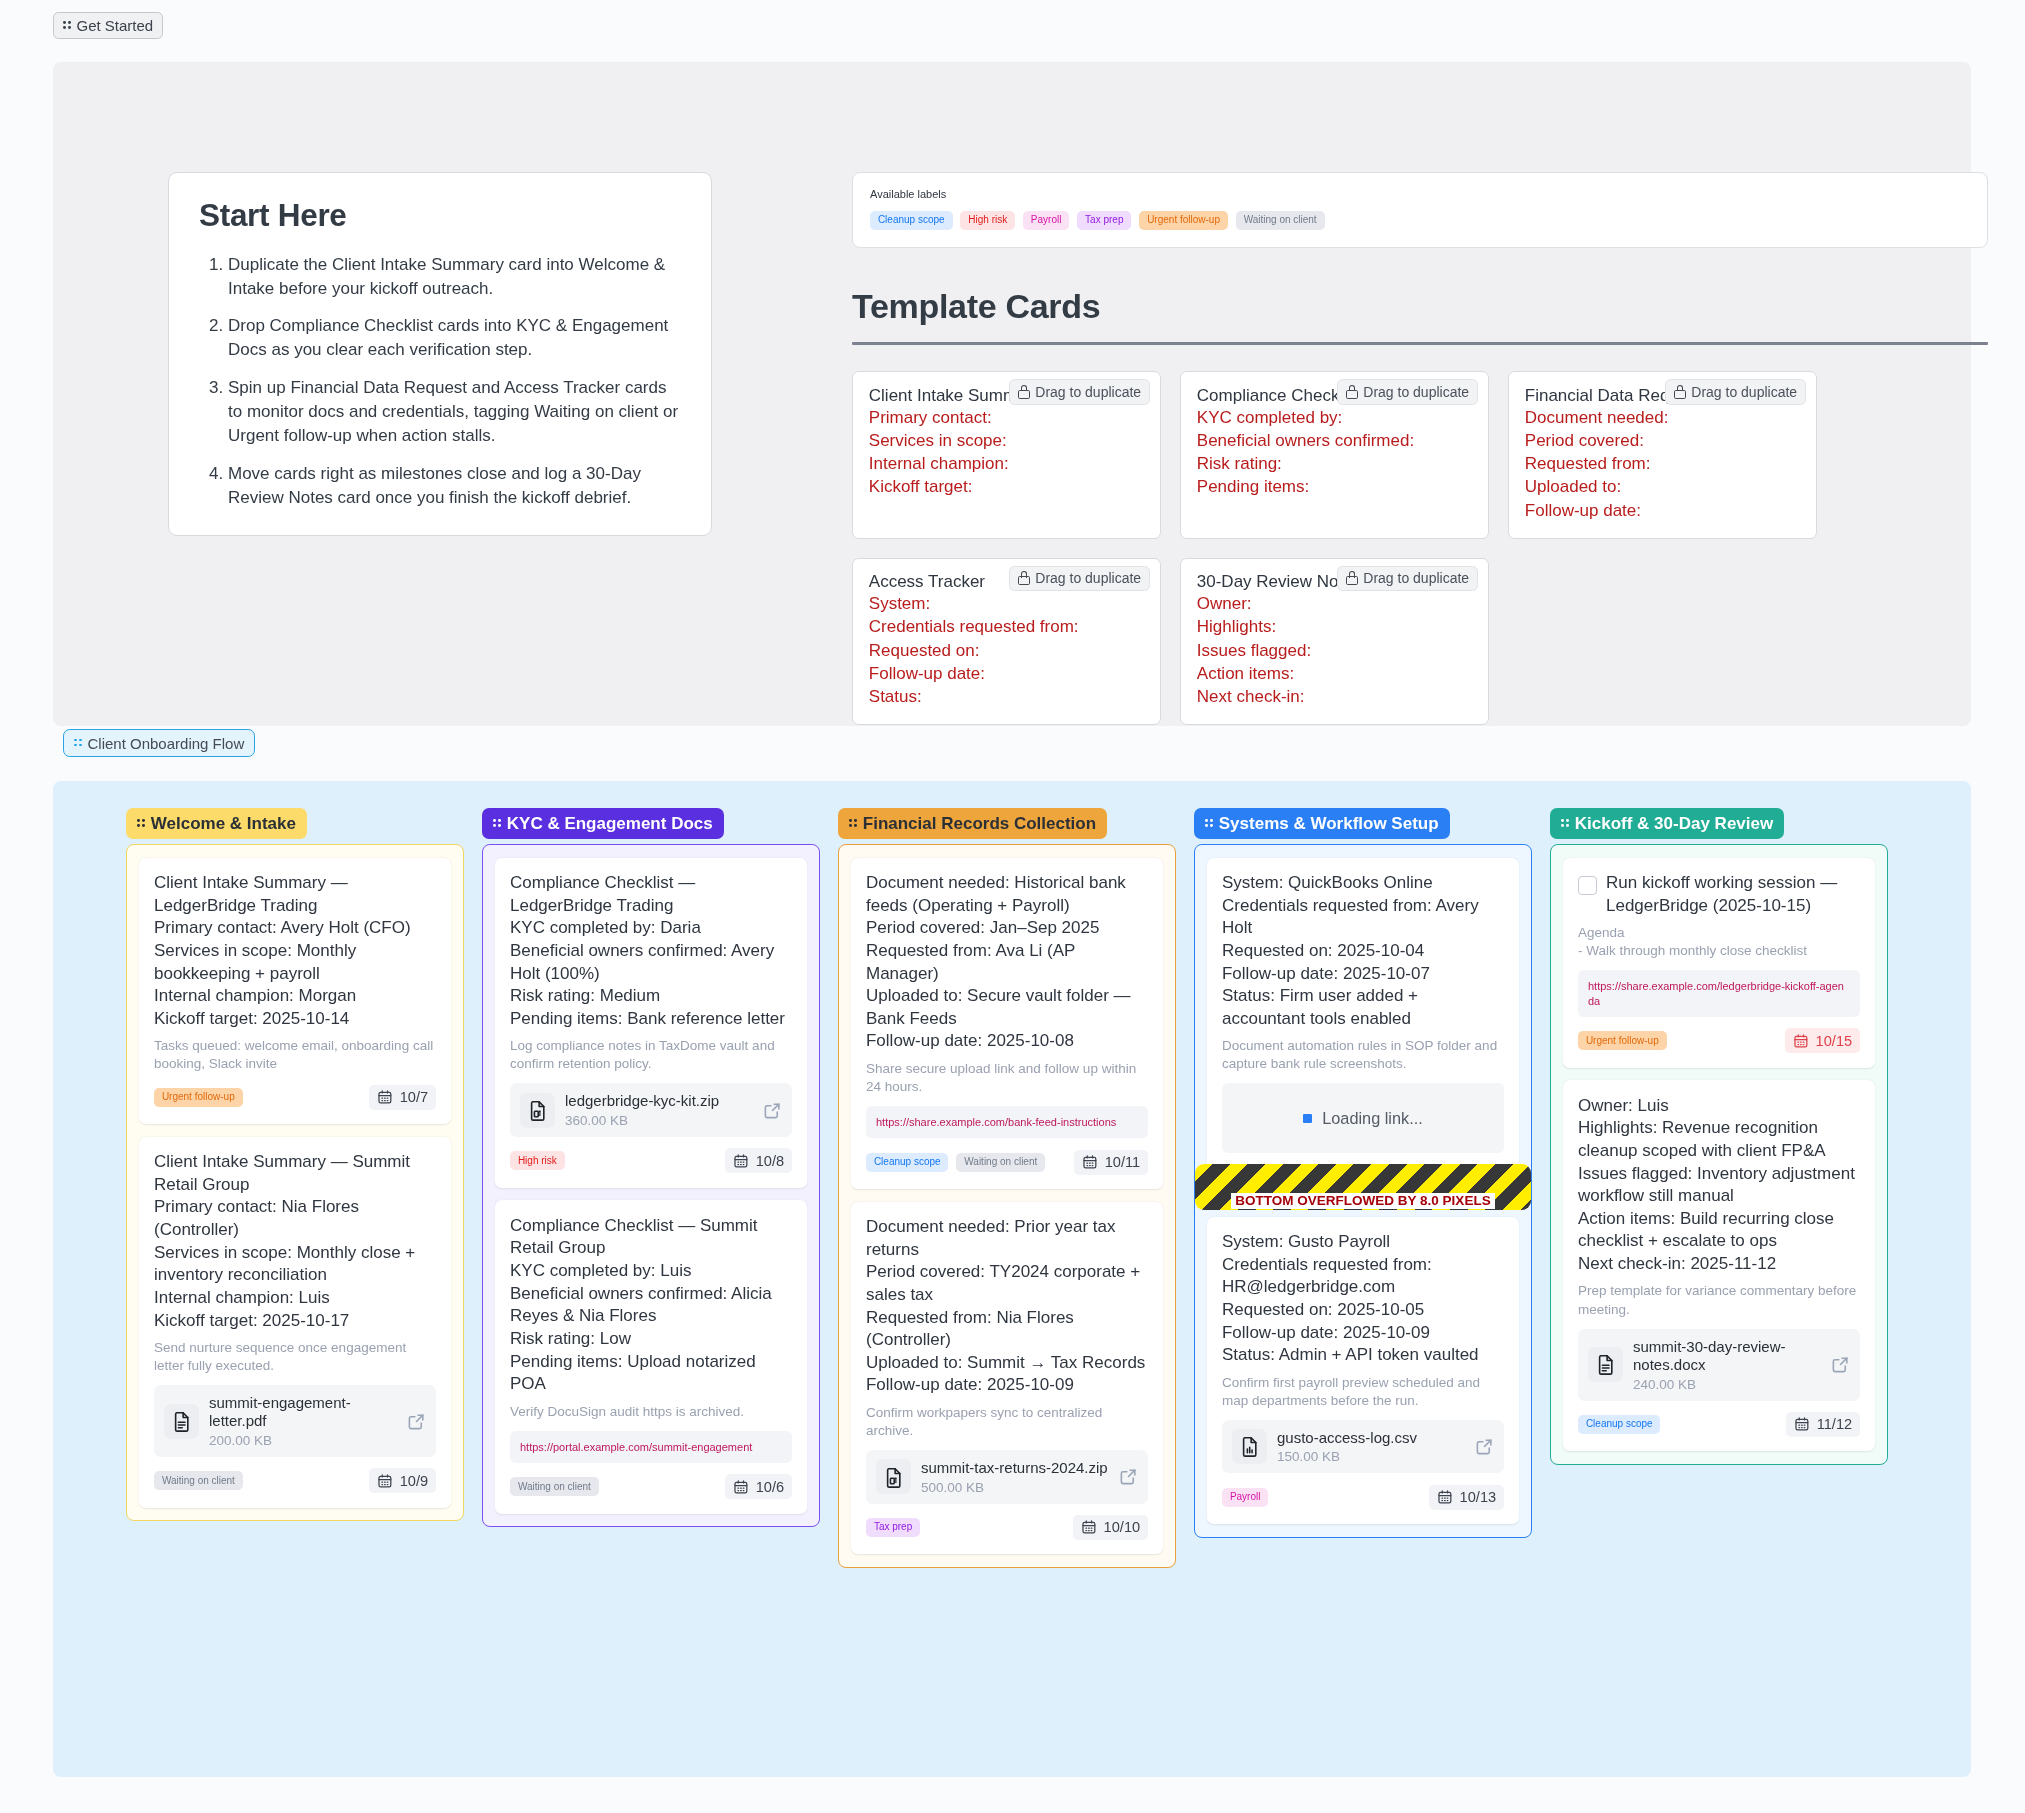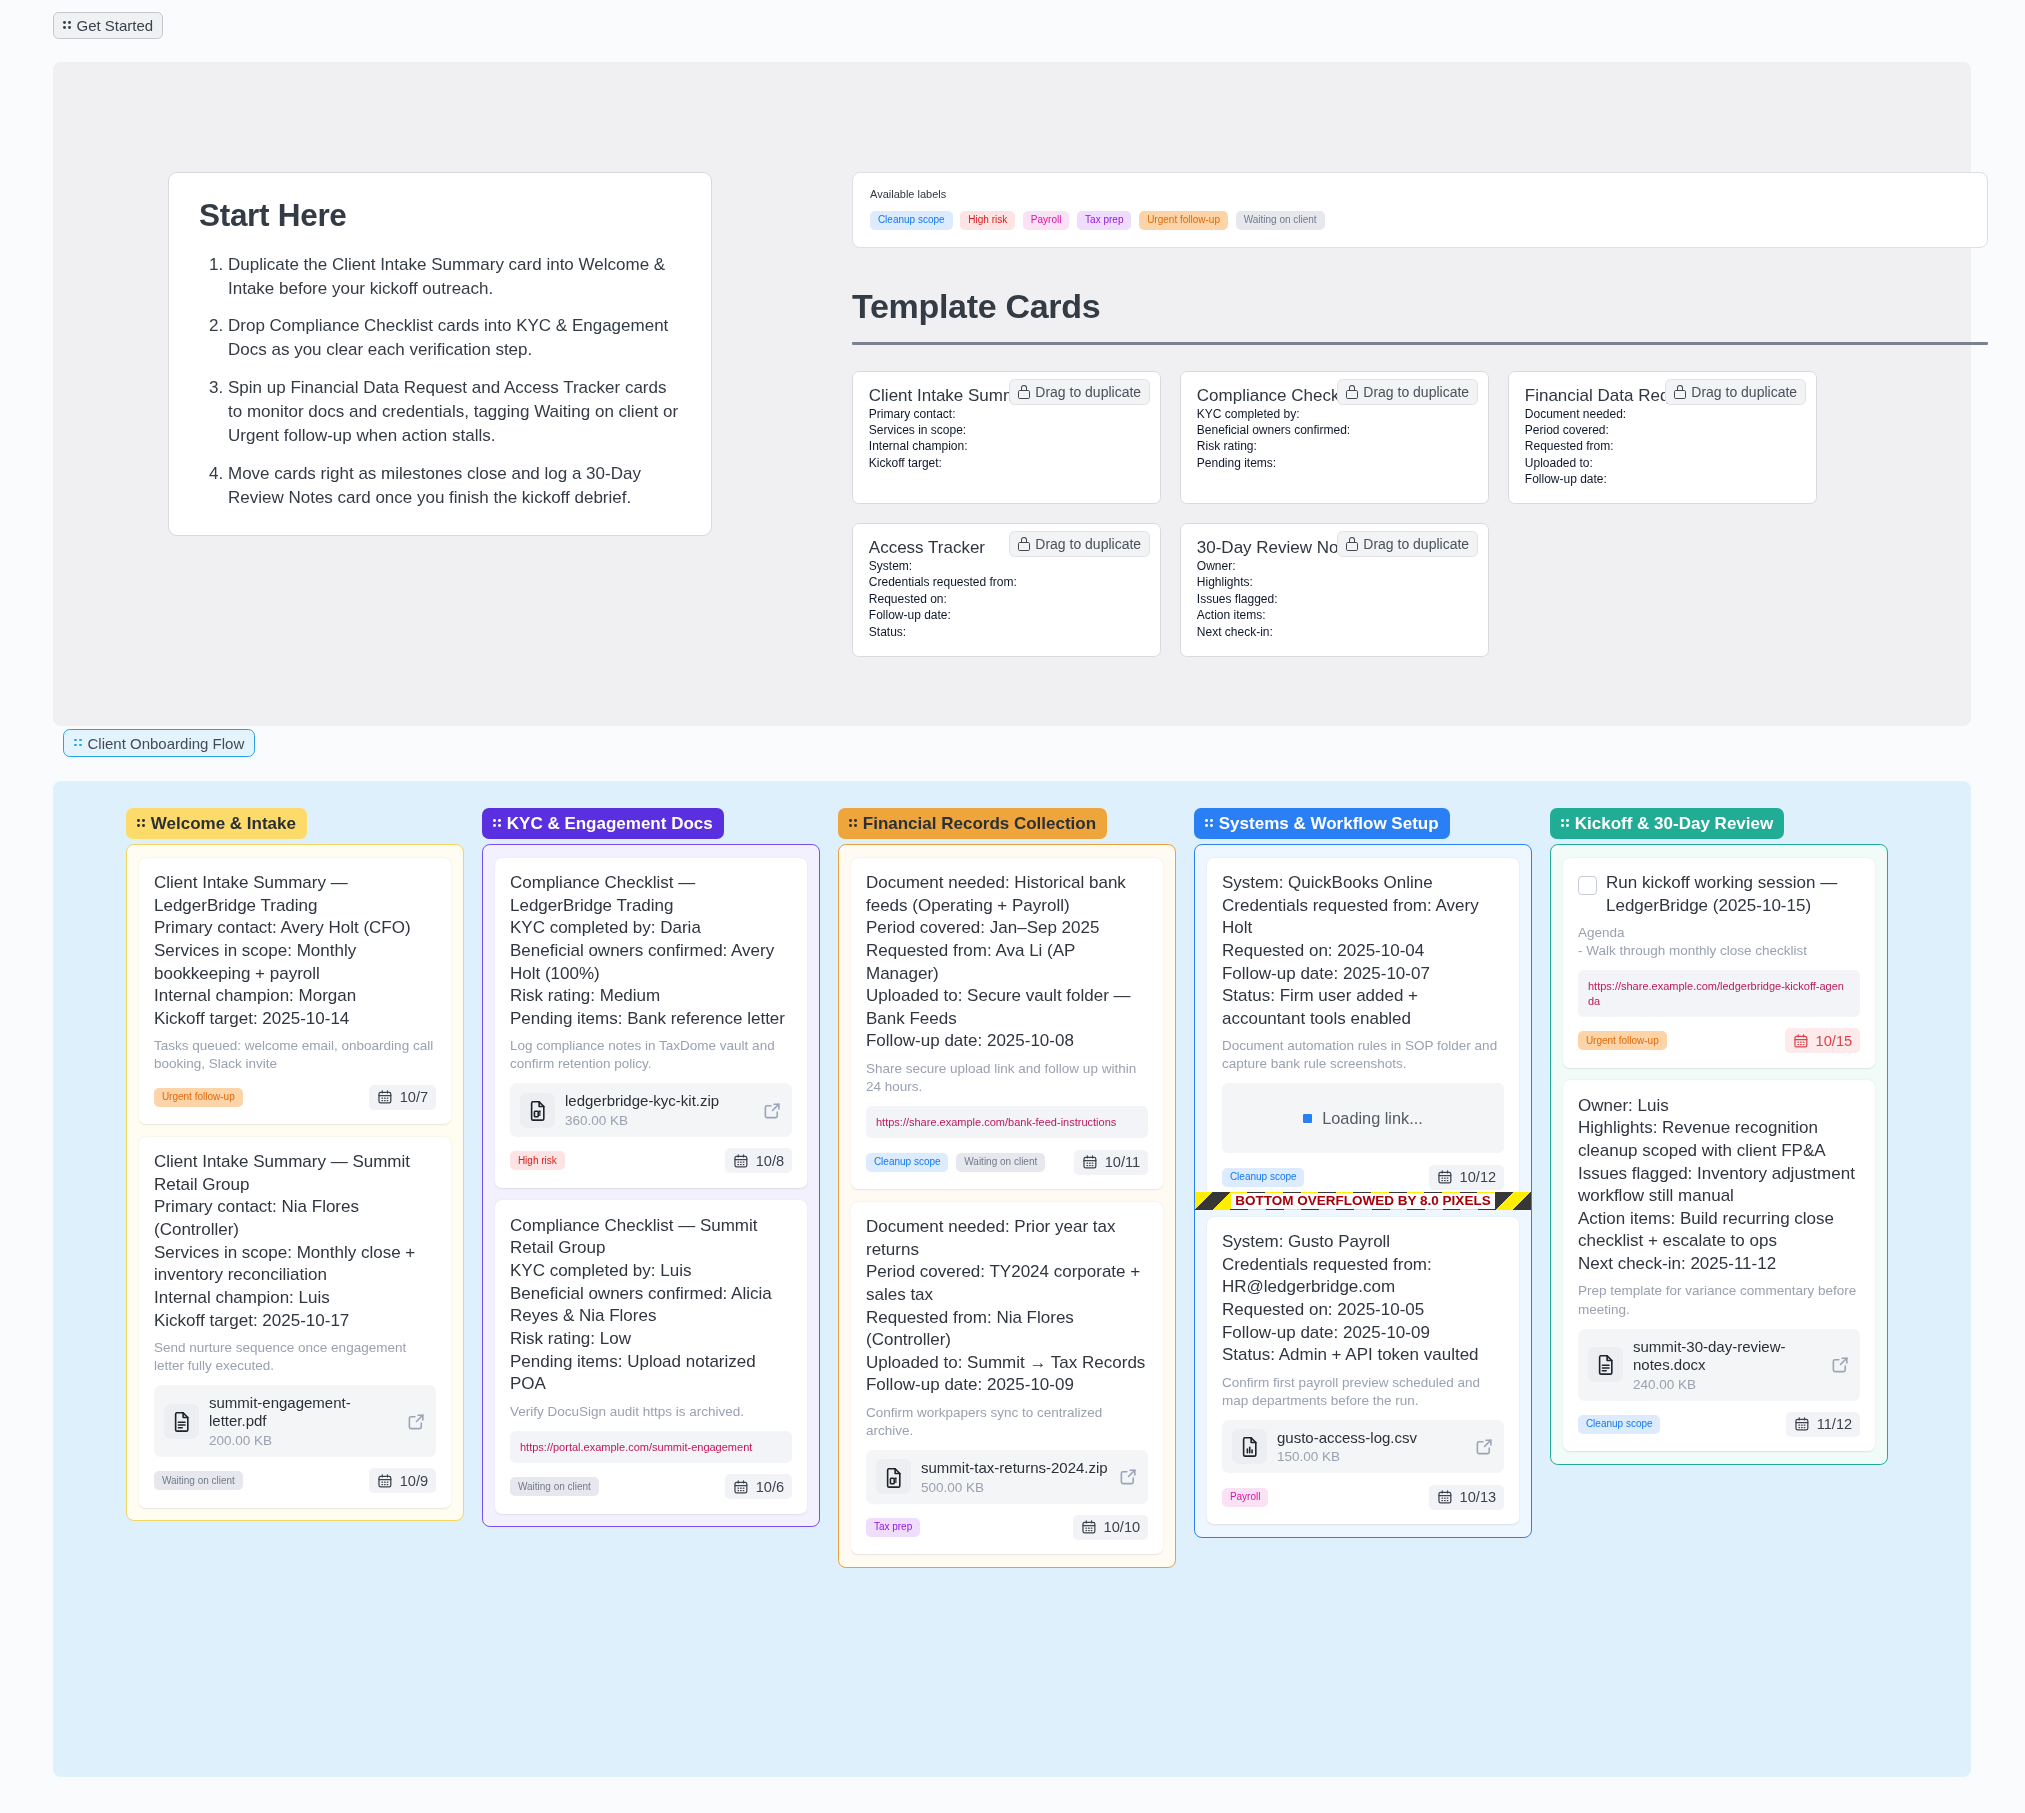--- a/index.html
+++ b/index.html
@@ -73,21 +73,21 @@
   }
   .tpl-grid {
     position:absolute; left:799px; top:309px; width:1142px;
     display:flex; flex-wrap:wrap; gap:19px;
   }
   .tpl-card {
     width:309px; background:#fff; border:1.1px solid #d7dade; border-radius:6.8px;
     padding:13.5px 15.8px 15.8px 15.8px; position:relative; min-height:113px;
   }
   .tpl-card .t-title { font-size:17px; color:#2f3640; white-space:nowrap; overflow:hidden; }
-  .tpl-card .t-line { font-size:12px; color:#0f172a; line-height:1.37; white-space:nowrap; }
+  .tpl-card .t-line { font-size:17px; color:#b91c1c; line-height:1.37; white-space:nowrap; }
   .dup-badge {
     position:absolute; top:6.8px; right:10px;
     display:flex; align-items:center; gap:5.6px;
     background:#f2f3f5; border:1.1px solid #e0e2e6; border-radius:5.6px;
     padding:3.9px 7.9px; font-size:14px; color:#4a515b;
   }
   .lock { width:11.3px; height:14px; position:relative; display:inline-block; flex:0 0 auto;}
   .lock .shackle{ position:absolute; left:2.3px; top:0; width:6.8px; height:6.2px; border:1.4px solid #43494f; border-bottom:none; border-radius:3.9px 3.9px 0 0;}
   .lock .body{ position:absolute; left:0; top:5px; width:11.3px; height:9px; border:1.4px solid #43494f; border-radius:1.7px;}
 
@@ -151,23 +151,23 @@
   .loading-box {
     margin-top:10px; background:#f4f5f7; border-radius:5.6px; height:70px;
     display:flex; align-items:center; justify-content:center; gap:10px;
     font-size:16.3px; color:#555c66;
   }
   .spin { width:9px; height:9px; background:#2b7ff5; border-radius:1.1px; }
 
   
   .ovf-wrap { position:relative; }
   .ovf {
-    position:absolute; left:-12.4px; right:-12.4px; bottom:-5.6px; height:18px;
+    position:absolute; left:-12.4px; right:-12.4px; bottom:-5.6px; height:46px;
     background:repeating-linear-gradient(135deg,#ffee00 0 12.4px,#373737 12.4px 25px);
-    display:flex; align-items:flex-end; justify-content:center; z-index:5;
+    display:flex; align-items:flex-end; justify-content:center; z-index:5;border-radius:9px;
   }
   .ovf span {
     background:#fff; color:#a5000a; font-weight:bold; font-size:13.5px;
     padding:0.6px 4.5px; margin-bottom:1.1px; white-space:nowrap;
   }
 </style>
 </head>
 <body>
 
 

